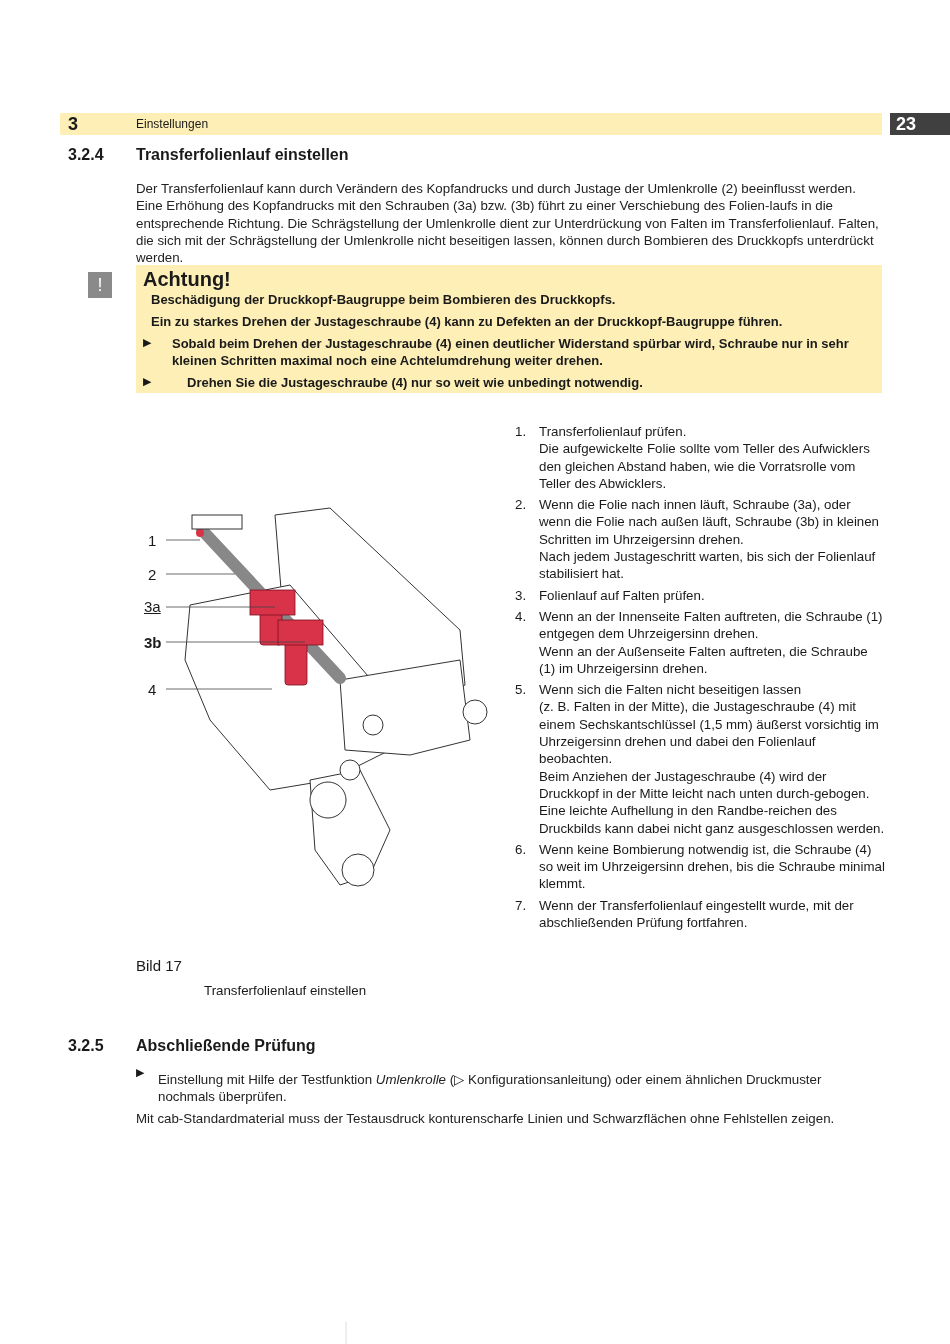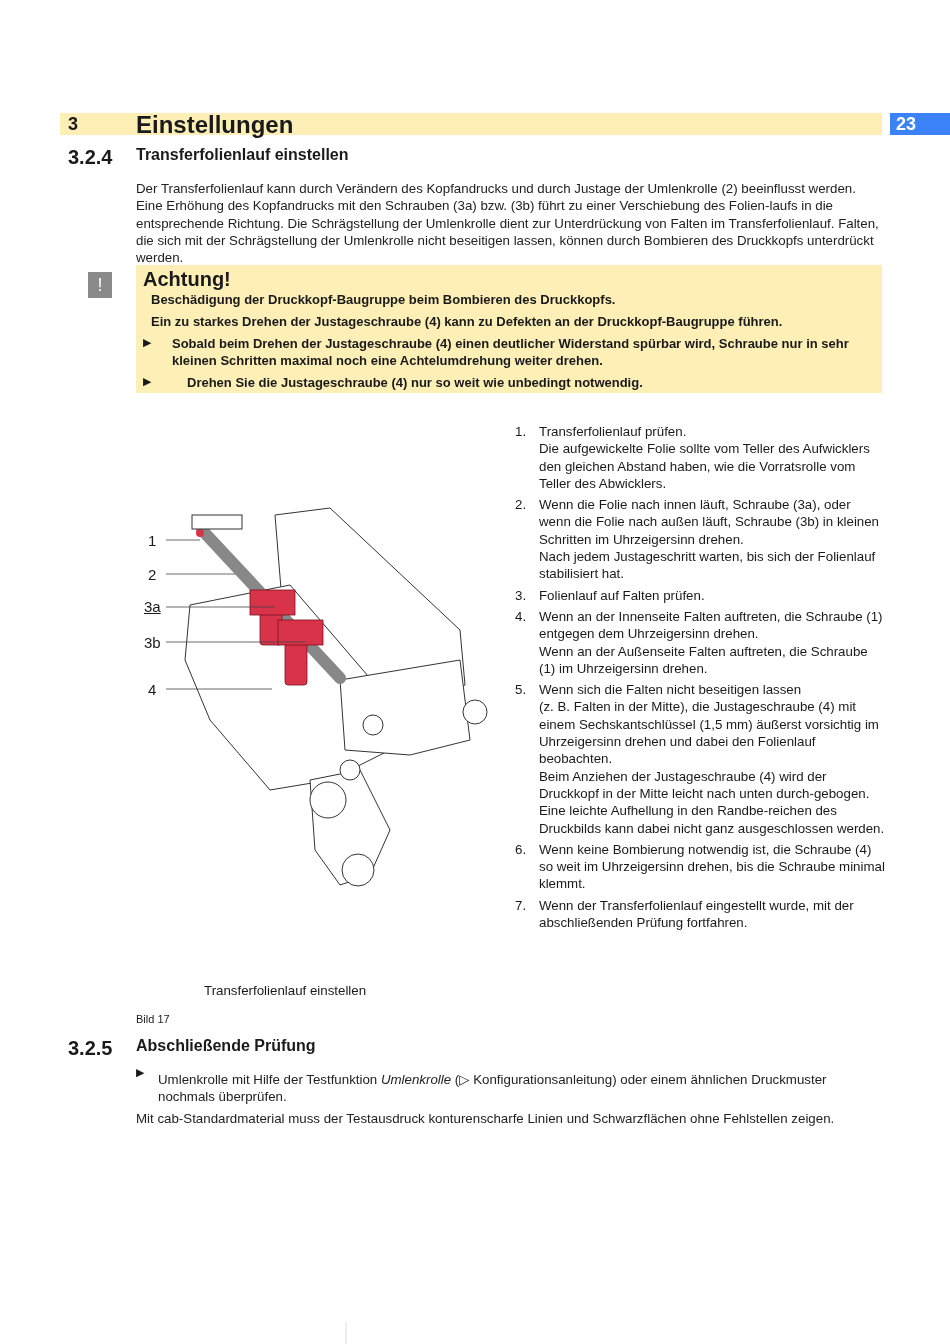--- a/index.html
+++ b/index.html
@@ -1,39 +1,39 @@
 <!DOCTYPE html>
 <html><head>
 <meta charset="utf-8">
 <style>
   html, body { margin: 0; padding: 0; background: #ffffff; }
   body { width: 950px; height: 1344px; position: relative; overflow: hidden;
          font-family: "Liberation Sans", sans-serif; color: #1a1a1a; }
   .chapter-bar { position: absolute; left: 60px; top: 113px; width: 822px; height: 22px;
                  background: #fdefb6; }
   .chapter-num { position: absolute; left: 68px; top: 113px; font-size: 18px; font-weight: bold; line-height: 23px; }
-  .chapter-title { position: absolute; left: 136px; top: 113px; font-size: 24px; font-weight: bold; line-height: 23px; }
-  .page-badge { position: absolute; left: 890px; top: 113px; width: 60px; height: 22px; background: #3b82f6;
+  .chapter-title { position: absolute; left: 136px; top: 113px; font-size: 12px; font-weight: normal; line-height: 23px; }
+  .page-badge { position: absolute; left: 890px; top: 113px; width: 60px; height: 22px; background: #404040;
                 color: #ffffff; font-size: 18px; font-weight: bold; line-height: 23px; padding-left: 6px; box-sizing: border-box; }
-  .sec-num { position: absolute; left: 68px; font-size: 20px; font-weight: bold; }
+  .sec-num { position: absolute; left: 68px; font-size: 16px; font-weight: bold; }
   .sec-title { position: absolute; left: 136px; font-size: 16px; font-weight: bold; }
   .para { position: absolute; left: 136px; width: 745px; font-size: 13.3px; line-height: 17.3px; color: #222; margin-top: 8px; }
   .warn-icon { position: absolute; left: 88px; top: 272px; width: 24px; height: 26px; background: #8a8a8a;
                color: #fff; font-size: 18px; text-align: center; line-height: 26px; }
   .warn-box { position: absolute; left: 136px; top: 265px; width: 746px; height: 128px; background: #fdefb6; }
   .warn-title { position: absolute; left: 143px; top: 268px; font-size: 20px; font-weight: bold; }
   .warn-line { position: absolute; left: 143px; font-size: 13px; font-weight: bold; line-height: 17px; width: 730px; margin-left: 8px; }
   .bullet { position: absolute; font-size: 11px; }
   .steps { position: absolute; left: 515px; top: 423px; width: 370px; font-size: 13.3px; line-height: 17.3px; }
   .step { position: relative; padding-left: 24px; margin-bottom: 4px; }
   .step-num { position: absolute; left: 0; top: 0; }
   .step-text { white-space: pre-line; }
   .figure { position: absolute; left: 130px; top: 490px; width: 370px; height: 400px; }
   .callout { position: absolute; font-size: 15px; }
-  .caption-label { position: absolute; left: 136px; top: 1013px; font-size: 11px; text-align: center; }
+  .caption-label { position: absolute; left: 136px; top: 957px; font-size: 15px; text-align: center; }
   .caption-text { position: absolute; left: 204px; top: 983px; font-size: 13.3px; }
   .tail-mark { position: absolute; left: 345px; top: 1322px; width: 2px; height: 22px; background: #eeeeee; }
 </style>
 </head>
 <body>
 
 <div class="chapter-bar"></div>
 <div class="chapter-num">3</div>
 <div class="chapter-title">Einstellungen</div>
 <div class="page-badge">23</div>
@@ -76,21 +76,21 @@
       <rect x="120" y="100" width="45" height="25"></rect>
       <rect x="148" y="130" width="45" height="25"></rect>
     </g>
     <circle cx="70" cy="43" r="4" fill="#d9334a"></circle>
     <rect x="62" y="25" width="50" height="14" fill="#fff" stroke="#333"></rect>
   </svg>
   
   <div class="callout" style="left:18px; top:42px;">1</div>
   <div class="callout" style="left:18px; top:76px;">2</div>
   <div class="callout" style="left:14px; top:108px;text-decoration:underline;">3a</div>
-  <div class="callout" style="left:14px; top:144px;">3b</div>
+  <div class="callout" style="left:14px; top:144px;font-weight:bold;">3b</div>
   <div class="callout" style="left:18px; top:191px;">4</div>
   <svg width="370" height="400" style="position:absolute; left:0; top:0;">
     <g stroke="#444" stroke-width="0.8">
       <line x1="36" y1="50" x2="70" y2="50"></line>
       <line x1="36" y1="84" x2="105" y2="84"></line>
       <line x1="36" y1="117" x2="145" y2="117"></line>
       <line x1="36" y1="152" x2="175" y2="152"></line>
       <line x1="36" y1="199" x2="142" y2="199"></line>
     </g>
   </svg>
@@ -131,16 +131,16 @@
       <div class="step-text">Wenn der Transferfolienlauf eingestellt wurde, mit der abschließenden Prüfung fortfahren.</div>
     </div>
 </div>
 
 <div class="caption-label">Bild 17</div>
 <div class="caption-text">Transferfolienlauf einstellen</div>
 
 <div class="sec-num" style="top:1037px;">3.2.5</div>
 <div class="sec-title" style="top:1037px;">Abschließende Prüfung</div>
 <div class="bullet" style="left:136px; top:1066px;">▶</div>
-<div class="para" style="left:158px; top:1063px; width:720px;"><span>Umlenkrolle mit Hilfe der Testfunktion </span><i>Umlenkrolle</i><span> (▷ Konfigurationsanleitung) oder einem ähnlichen Druckmuster nochmals überprüfen.</span></div>
+<div class="para" style="left:158px; top:1063px; width:720px;"><span>Einstellung mit Hilfe der Testfunktion </span><i>Umlenkrolle</i><span> (▷ Konfigurationsanleitung) oder einem ähnlichen Druckmuster nochmals überprüfen.</span></div>
 <div class="para" style="top:1102px;">Mit cab-Standardmaterial muss der Testausdruck konturenscharfe Linien und Schwarzflächen ohne Fehlstellen zeigen.</div>
 
 <div class="tail-mark"></div>
 
 </body></html>

